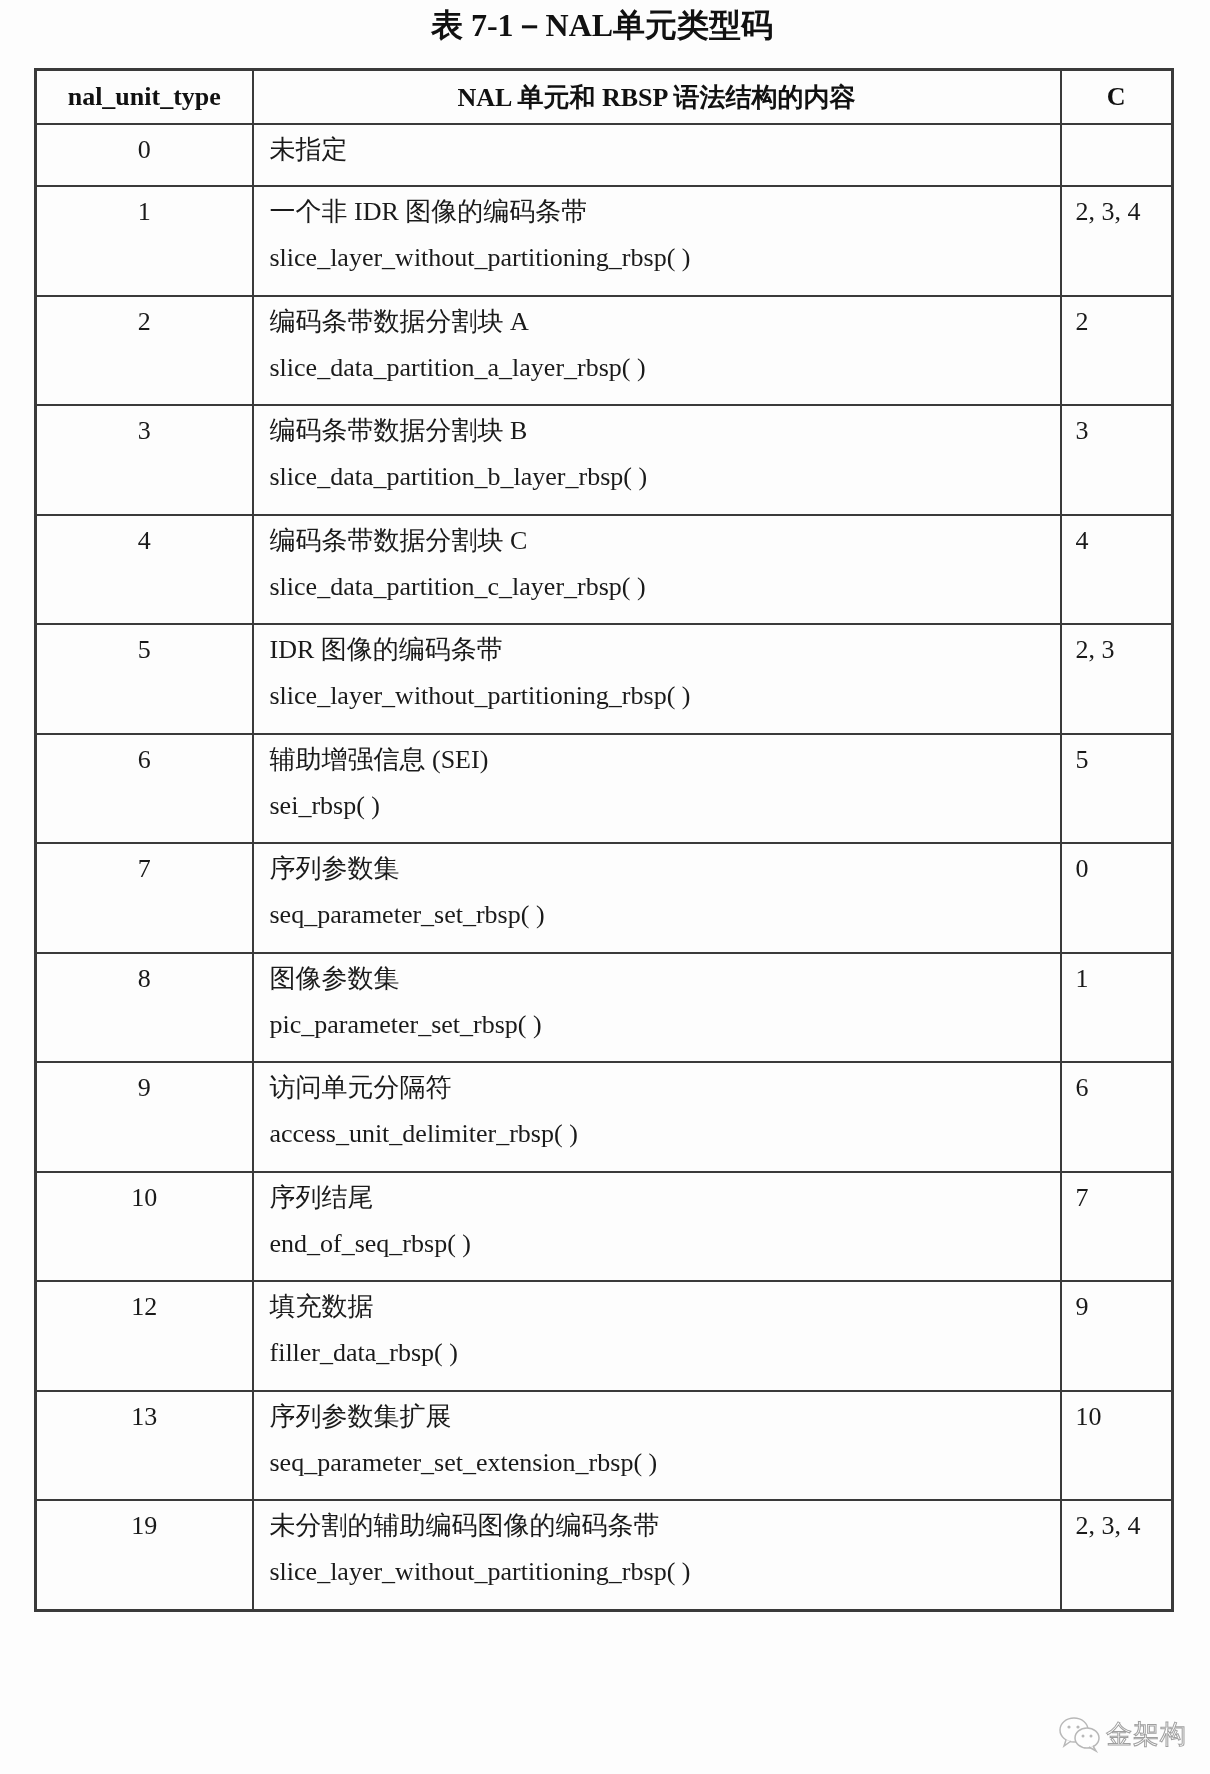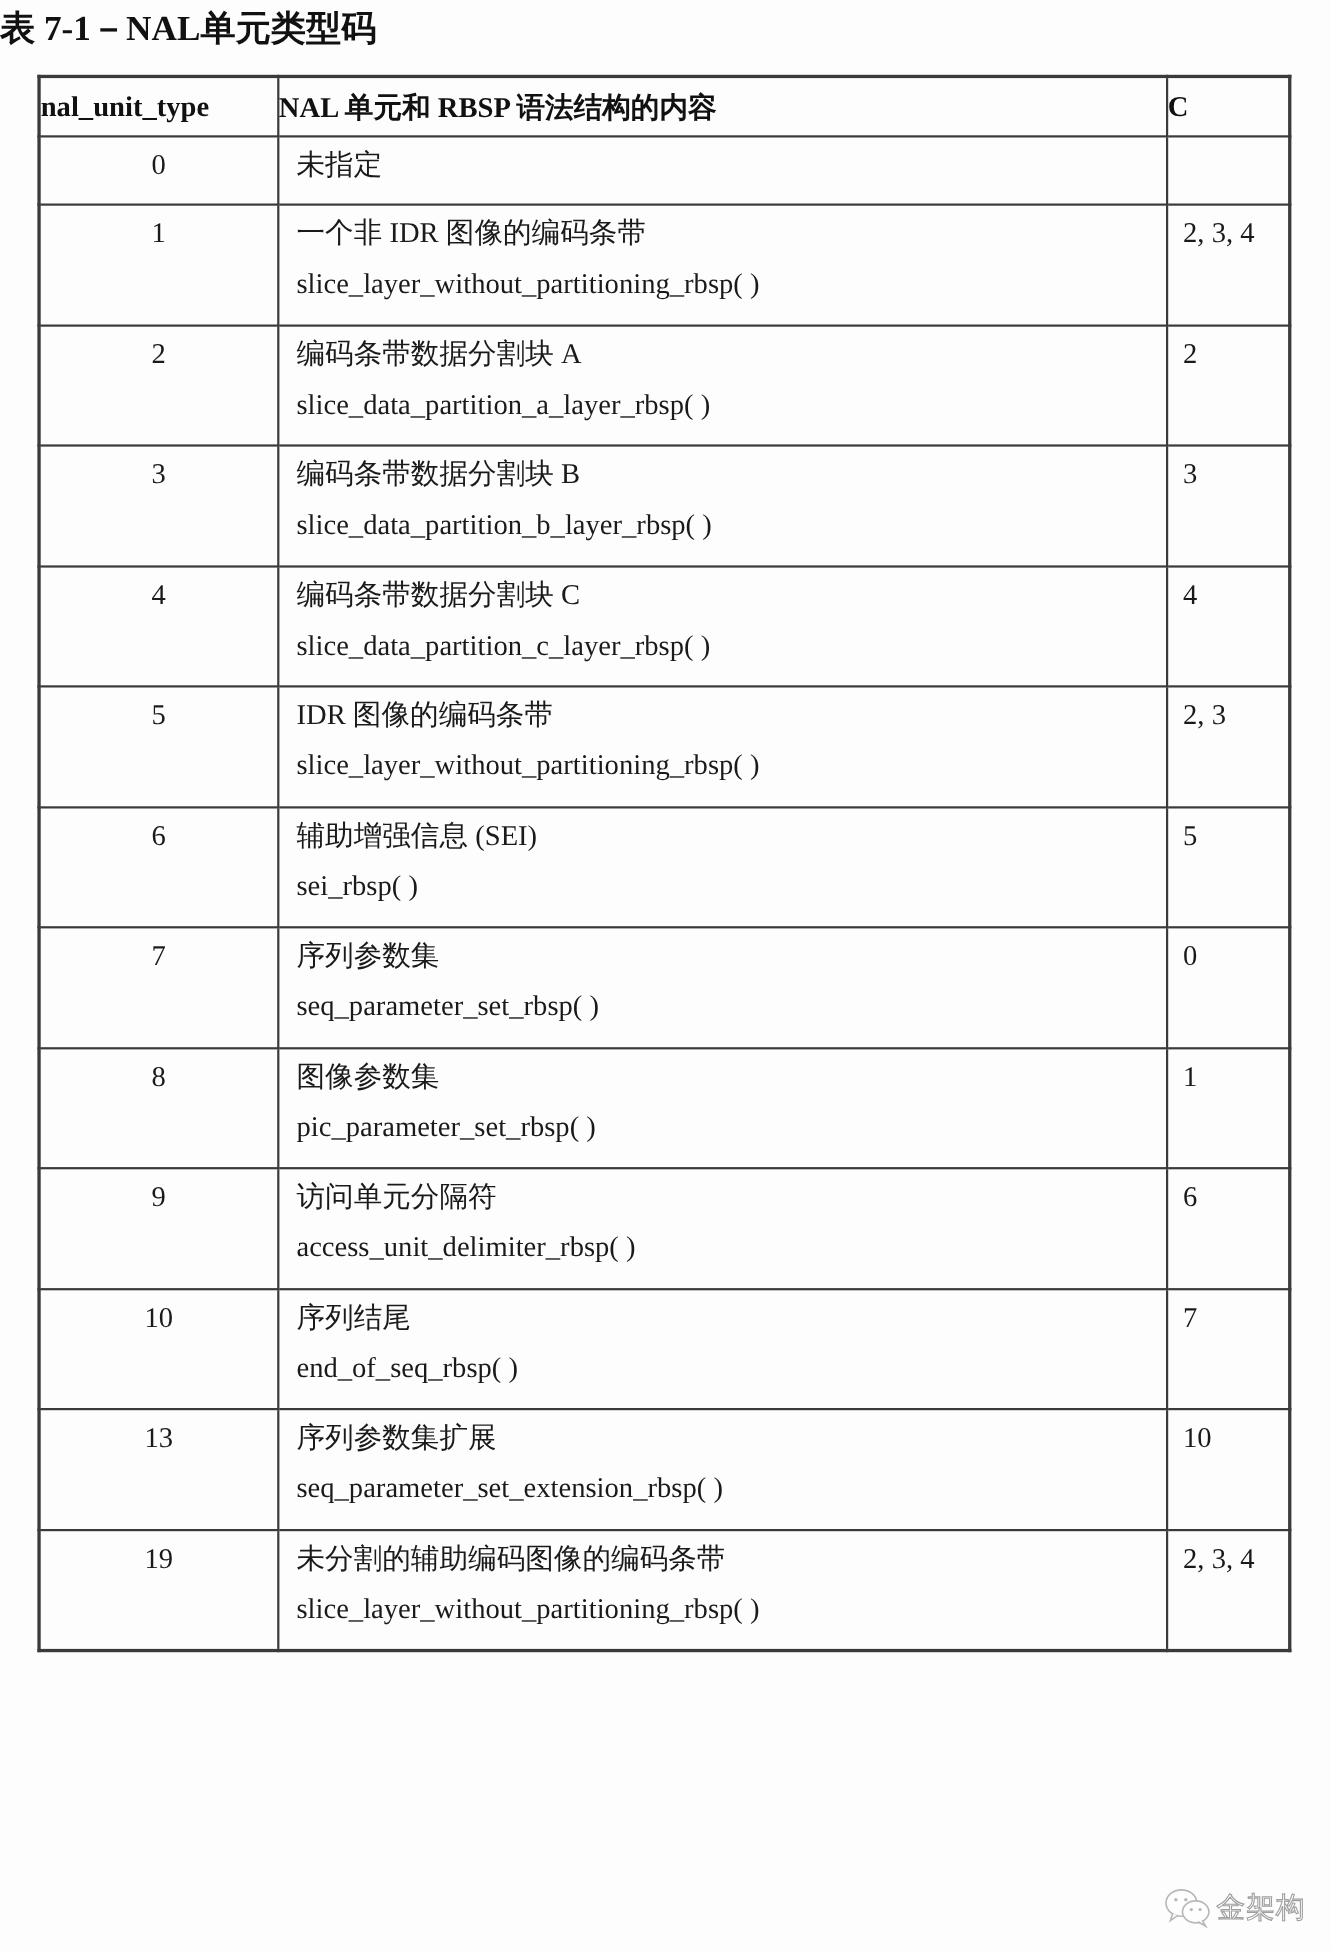--- a/index.html
+++ b/index.html
@@ -13,20 +13,21 @@
       position: relative;
       overflow: hidden;
       font-family: "Liberation Serif", "DejaVu Serif", serif;
       color: #1a1a1a;
     }
     .title {
       position: absolute;
       left: 0;
       top: 2px;
       width: 1204px;
+      text-align: center;
       font-size: 32px;
       font-weight: bold;
       line-height: 46px;
       color: #111;
     }
     table.nal {
       position: absolute;
       left: 34px;
       top: 68px;
       width: 1137px;
@@ -41,21 +42,21 @@
       border: 2px solid #3a3a3a;
       padding: 0;
       vertical-align: top;
       font-size: 26px;
     }
     table.nal tr.single td, table.nal tr.single th { height: 52px; }
     table.nal tr.double td { height: 99.5px; }
     table.nal th {
       font-weight: bold;
       font-size: 26px;
-      text-align: left;
+      text-align: center;
       vertical-align: middle;
       color: #111;
     }
     .type-cell {
       text-align: center;
       padding-top: 8px !important;
       line-height: 34px;
     }
     .content-cell {
       padding-left: 16px !important;
@@ -194,20 +195,28 @@
       </tr>
       <tr class="double">
         <td class="type-cell">10</td>
         <td class="content-cell">
           <span class="content-line">序列结尾</span>
           <span class="content-line">end_of_seq_rbsp( )</span>
         </td>
         <td class="c-cell">7</td>
       </tr>
       <tr class="double">
+        <td class="type-cell">12</td>
+        <td class="content-cell">
+          <span class="content-line">填充数据</span>
+          <span class="content-line">filler_data_rbsp( )</span>
+        </td>
+        <td class="c-cell">9</td>
+      </tr>
+      <tr class="double">
         <td class="type-cell">13</td>
         <td class="content-cell">
           <span class="content-line">序列参数集扩展</span>
           <span class="content-line">seq_parameter_set_extension_rbsp( )</span>
         </td>
         <td class="c-cell">10</td>
       </tr>
       <tr class="double">
         <td class="type-cell">19</td>
         <td class="content-cell">

